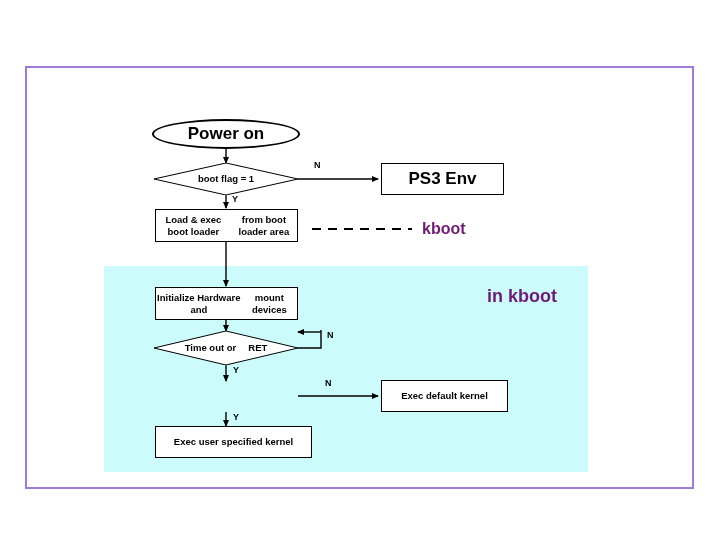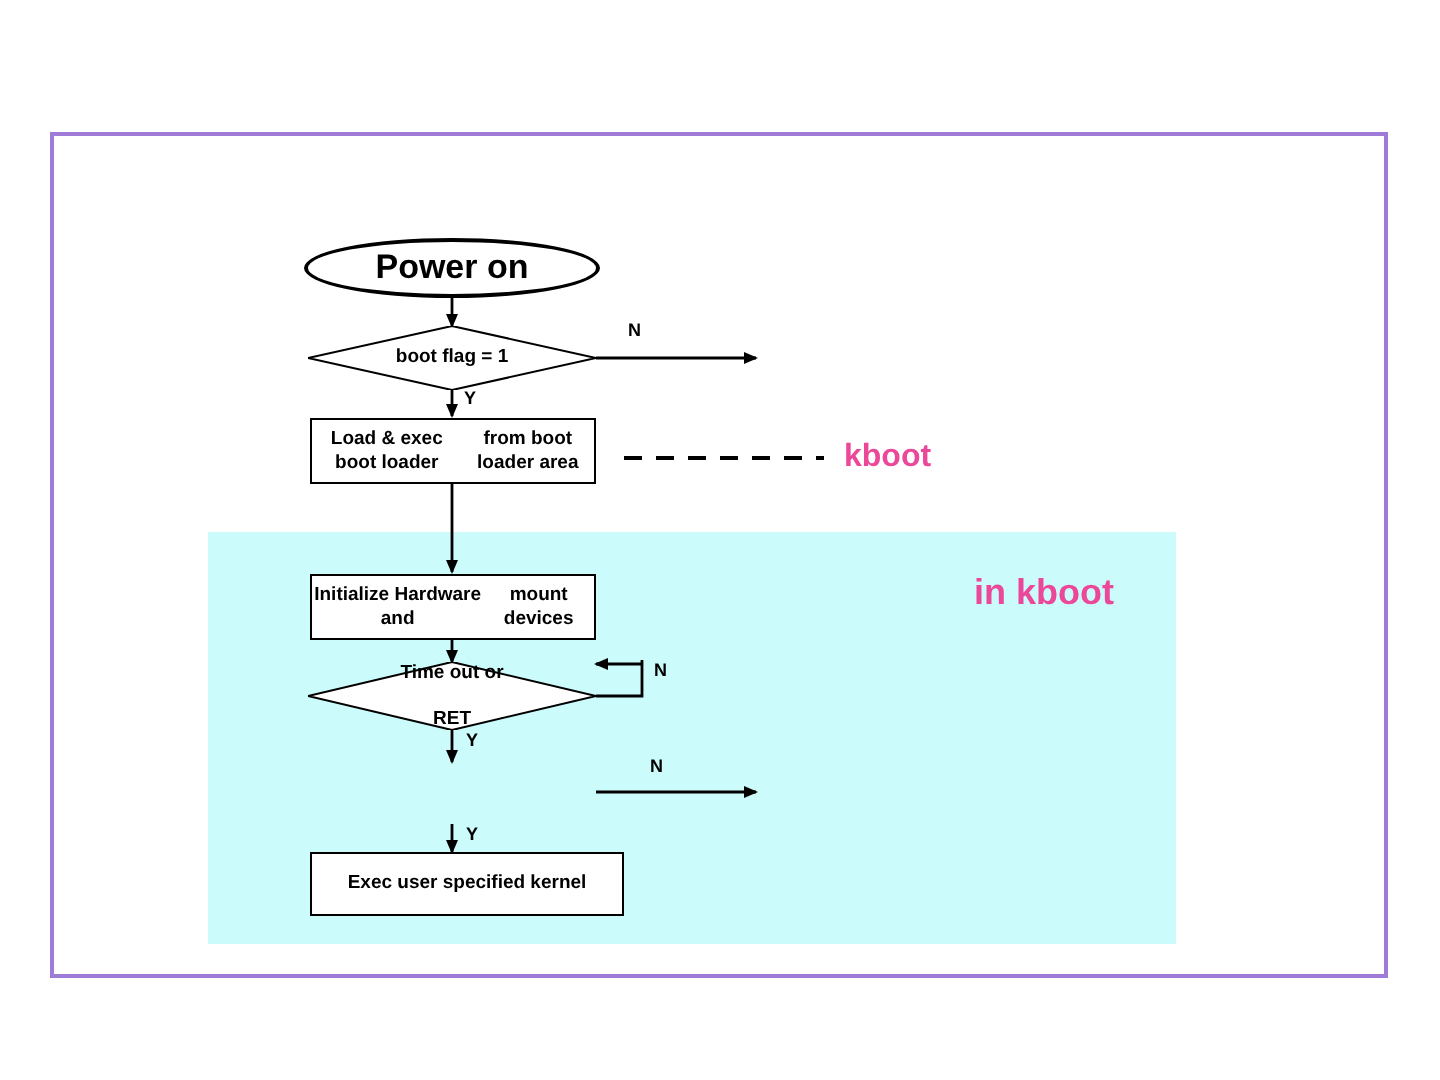--- a/index.html
+++ b/index.html
@@ -86,21 +86,21 @@
     color: #000000;
   }
   .branch-label {
     position: absolute;
     font-size: 9px;
     font-weight: bold;
     color: #000000;
   }
   .label-text {
     position: absolute;
-    color: #ec4899;
+    color: #701a75;
     font-weight: bold;
   }
   .kboot-label {
     font-size: 16px;
   }
   .in-kboot-label {
     font-size: 18px;
   }
   
   .overlay {
@@ -156,48 +156,54 @@
 
   <div class="diamond-wrap" style="left:154px; top:163px; width:144px; height:32px;">
     <svg width="144" height="32" viewBox="0 0 144 32">
       <polygon points="72,0 144,16 72,32 0,16" fill="#ffffff" stroke="#000000" stroke-width="1"></polygon>
     </svg>
     <div class="diamond-label">boot flag = 1</div>
   </div>
   <div class="branch-label" style="left:314px; top:160px;">N</div>
   <div class="branch-label" style="left:232px; top:194px;">Y</div>
 
+  <div class="node rect-big" style="left:381px; top:163px; width:123px; height:32px;">
+    <span>PS3 Env</span>
+  </div>
 
   <div class="node rect" style="left:155px; top:209px; width:143px; height:33px; flex-direction:row;">
     <span>Load &amp; exec boot loader</span>
     <span>from boot loader area</span>
   </div>
 
   <div class="label-text kboot-label" style="left:422px; top:220px;">kboot</div>
 
   <div class="label-text in-kboot-label" style="left:487px; top:286px;">in kboot</div>
 
   <div class="node rect" style="left:155px; top:287px; width:143px; height:33px; flex-direction:row;">
     <span>Initialize Hardware and</span>
     <span>mount devices</span>
   </div>
 
   <div class="diamond-wrap" style="left:154px; top:331px; width:144px; height:34px;">
     <svg width="144" height="34" viewBox="0 0 144 34">
       <polygon points="72,0 144,17 72,34 0,17" fill="#ffffff" stroke="#000000" stroke-width="1"></polygon>
     </svg>
-    <div class="diamond-label" style="flex-direction:column;gap:12px;">
+    <div class="diamond-label" style="flex-direction:row;gap:12px;">
       <span>Time out or</span>
       <span>RET</span>
     </div>
   </div>
   <div class="branch-label" style="left:327px; top:330px;">N</div>
   <div class="branch-label" style="left:233px; top:365px;">Y</div>
 
   <div class="branch-label" style="left:325px; top:378px;">N</div>
   <div class="branch-label" style="left:233px; top:412px;">Y</div>
 
+  <div class="node rect" style="left:381px; top:380px; width:127px; height:32px;">
+    <span>Exec default kernel</span>
+  </div>
 
   <div class="node rect" style="left:155px; top:426px; width:157px; height:32px;">
     <span>Exec user specified kernel</span>
   </div>
 
 </div>
 
 </body></html>

